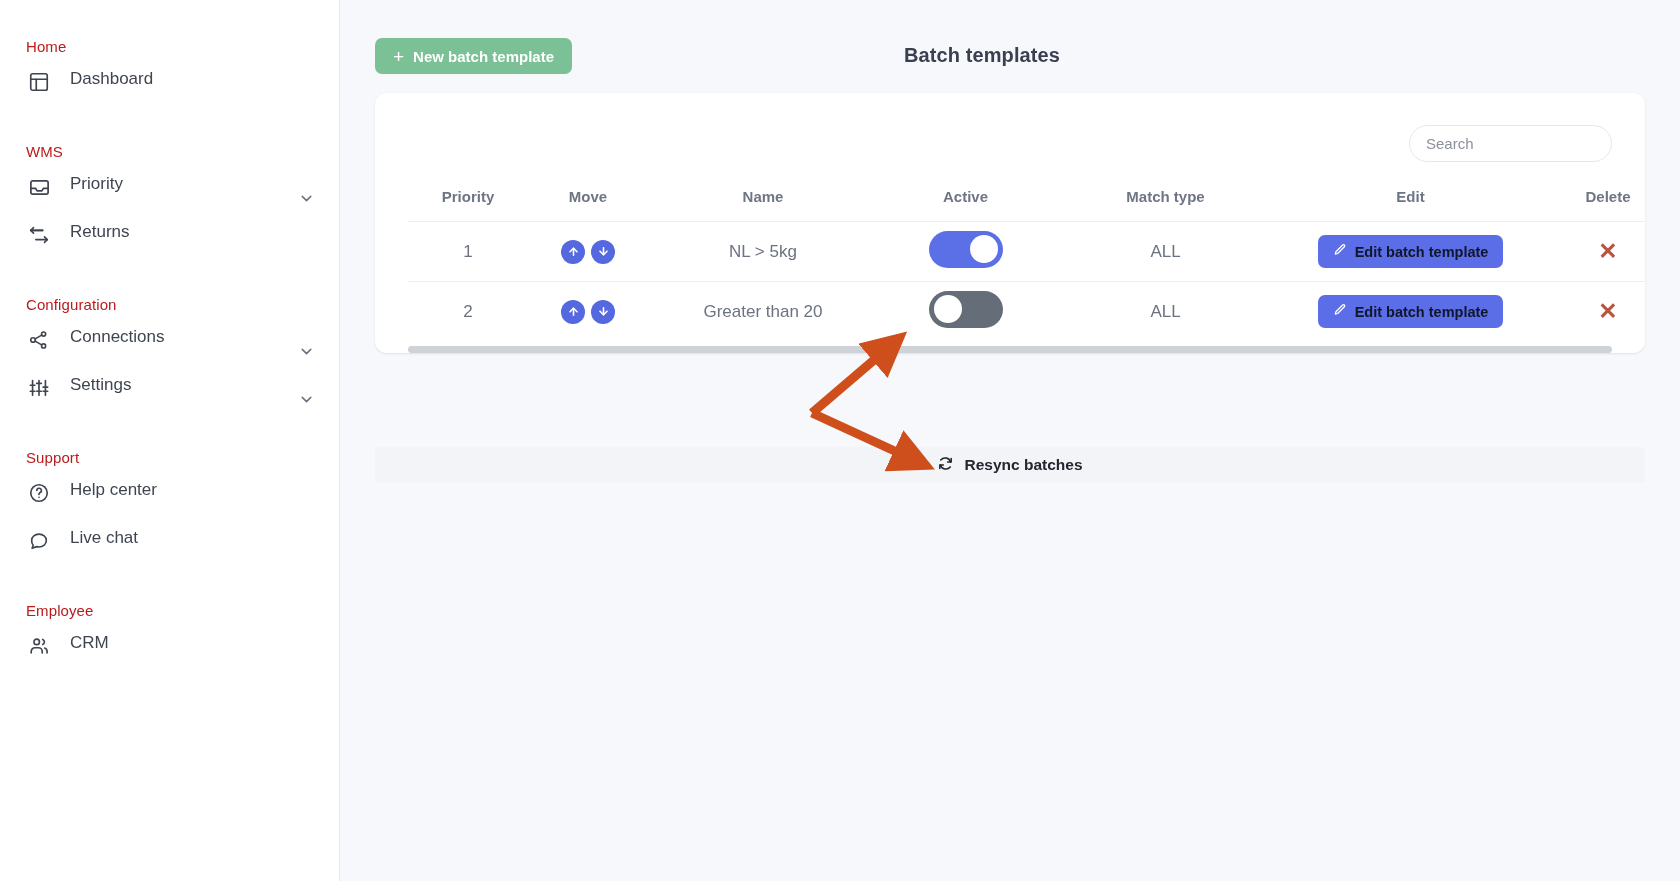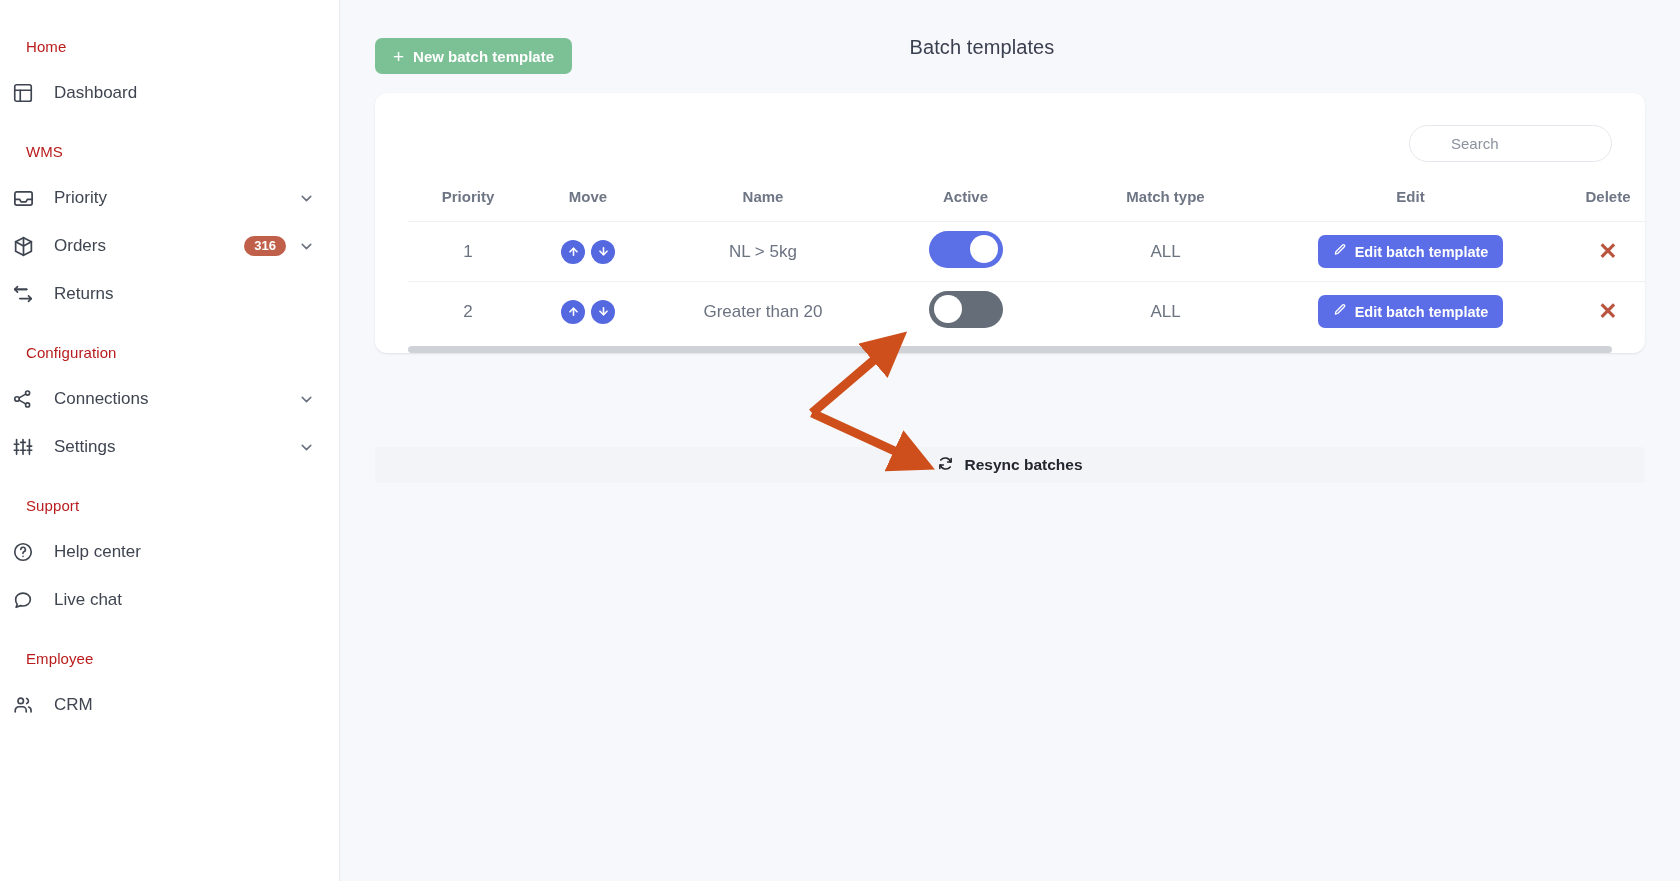--- a/index.html
+++ b/index.html
@@ -21,23 +21,22 @@
     position: relative;
   }
   .nav-section-label {
     font-size: 15px;
     color: #b91c1c;
     padding: 0 0 0 26px;
     letter-spacing: .1px;
   }
   .nav-item {
     display: flex;
-    align-items: center;
     height: 48px;
-    padding: 0 24px 0 10px;
+    padding: 0 24px 0 26px;
     cursor: pointer;
     color: #3f4550;
   }
   .nav-item .ico {
     width: 26px; height: 26px;
     flex: 0 0 26px;
     display: flex; align-items: center; justify-content: center;
     color: #3f4550;
   }
   .nav-item .lbl {
@@ -81,24 +80,24 @@
     font-size: 15px;
     font-weight: 700;
     padding: 0 18px;
     display: flex; align-items: center; gap: 9px;
     cursor: pointer;
     font-family: "Liberation Sans", sans-serif;
   }
   .btn-new .plus { font-size: 19px; font-weight: 400; line-height: 1; }
   .page-title {
     position: absolute;
-    left: 0; right: 0; top: 36px;
+    left: 0; right: 0; top: 44px;
     text-align: center;
     font-size: 20px;
-    font-weight: 400;
+    font-weight: 700;
     color: #3a4050;
     letter-spacing: .1px;
     padding-right: 56px;
   }
 
   .card {
     position: absolute;
     left: 35px; top: 93px;
     width: 1270px;
     background: #ffffff;
@@ -118,21 +117,20 @@
     padding: 0 16px;
     background: #fff;
   }
   .search-box input {
     border: none; outline: none;
     font-size: 15px;
     color: #3a4050;
     width: 100%;
     background: transparent;
     font-family: "Liberation Sans", sans-serif;
-    margin-left: 25px;
   }
   .search-box input::placeholder { color: #8b919d; }
 
   table.tbl { width: 100%; border-collapse: collapse; table-layout: fixed; }
   table.tbl th {
     font-size: 15px;
     font-weight: 700;
     color: #6e7584;
     padding: 10px 0 16px;
     text-align: center;
@@ -182,21 +180,21 @@
   .toggle.on { background: #5b6fe6; }
   .toggle.on .knob { right: 5px; }
   .toggle.off { background: #656d78; }
   .toggle.off .knob { left: 5px; }
 
   .btn-edit {
     display: inline-flex;
     align-items: center;
     gap: 8px;
     background: #5c6de8;
-    color: #ffffff;
+    color: #0f172a;
     border: none;
     border-radius: 7px;
     height: 33px;
     padding: 0 15px;
     font-size: 14.5px;
     font-weight: 700;
     cursor: pointer;
     font-family: "Liberation Sans", sans-serif;
   }
   .x-del {
@@ -287,37 +285,20 @@
       </span>
       <span class="lbl">Priority</span>
       <span class="spacer"></span>
       <span class="chev">
         <svg width="17" height="17" viewBox="0 0 24 24" fill="none" stroke="currentColor" stroke-width="2.2" stroke-linecap="round" stroke-linejoin="round">
             <polyline points="6 9 12 15 18 9"></polyline>
           </svg>
       </span>
     </div>
 
-    <div class="nav-item">
-      <span class="ico">
-        <svg width="23" height="23" viewBox="0 0 24 24" fill="none" stroke="currentColor" stroke-width="1.8" stroke-linecap="round" stroke-linejoin="round">
-            <path d="M12 2.8 20.2 7v10L12 21.2 3.8 17V7z"></path>
-            <path d="M12 2.8V21.2"></path>
-            <path d="M20.2 7 12 11.6 3.8 7"></path>
-          </svg>
-      </span>
-      <span class="lbl">Orders</span>
-      <span class="spacer"></span>
-      <span class="badge">316</span>
-      <span class="chev">
-        <svg width="17" height="17" viewBox="0 0 24 24" fill="none" stroke="currentColor" stroke-width="2.2" stroke-linecap="round" stroke-linejoin="round">
-            <polyline points="6 9 12 15 18 9"></polyline>
-          </svg>
-      </span>
-    </div>
 
 
     <div class="nav-item">
       <span class="ico">
         <svg width="22" height="22" viewBox="0 0 24 24" fill="none" stroke="currentColor" stroke-width="1.8" stroke-linecap="round" stroke-linejoin="round">
             <polyline points="6 4 3 7 6 10"></polyline>
             <path d="M3 7h13a4 4 0 0 1 0 0"></path>
             <path d="M16 7a0 0 0 0 1 0 0"></path>
             <path d="M3 7h12.5"></path>
             <polyline points="18 14 21 17 18 20"></polyline>

